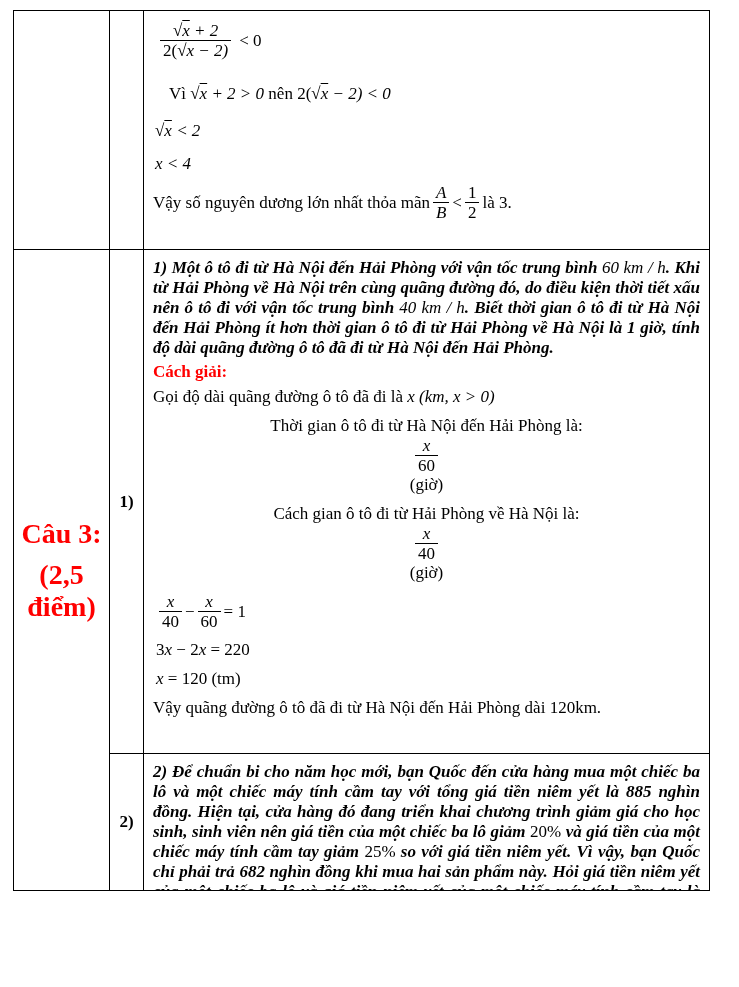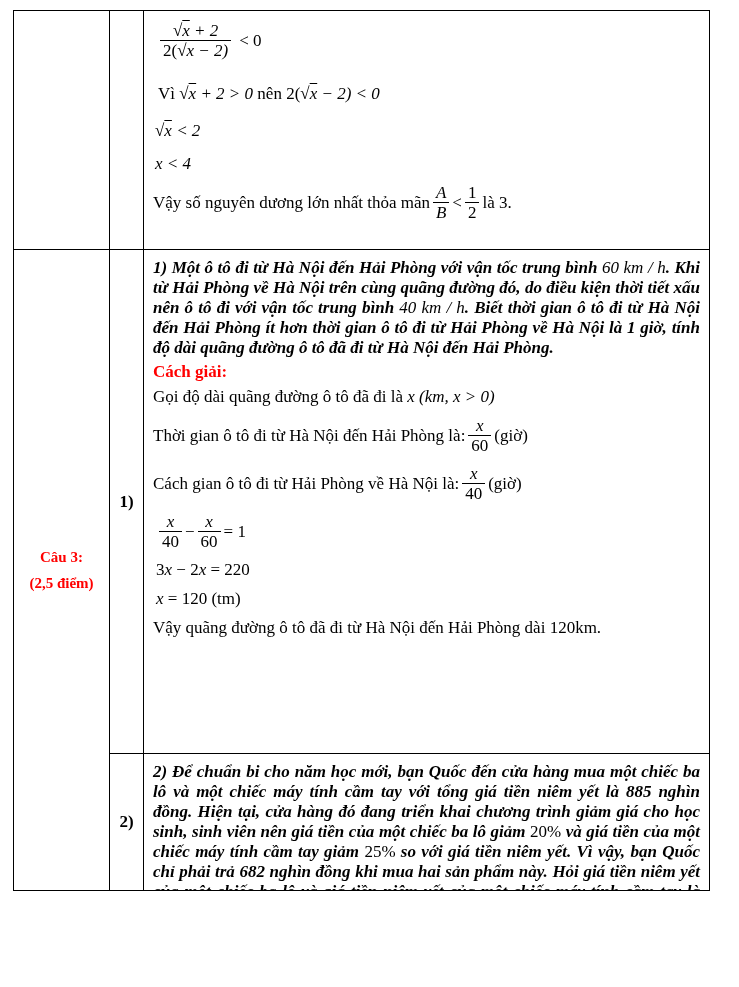--- a/index.html
+++ b/index.html
@@ -15,50 +15,50 @@
     grid-template-rows:238px 504px 1fr;
     border:1.5px solid #000;box-sizing:border-box;
   }
   .cell{box-sizing:border-box;overflow:hidden;background:#fff;}
   .bl{border-left:1.5px solid #000;}
   .bt{border-top:1.5px solid #000;}
   .content{padding:5px 9px 0 9px;}
   .num-cell{display:flex;align-items:center;justify-content:center;font-weight:bold;font-size:17px;}
   .qlabel{
     grid-row:2/4;display:flex;flex-direction:column;align-items:center;justify-content:center;
-    color:#ff0000;font-weight:bold;font-size:15px;gap:9px;text-align:center;
+    color:#ff0000;font-weight:bold;font-size:28px;gap:9px;text-align:center;
   }
   .red{color:#ff0000;font-weight:bold;}
   .it{font-style:italic;}
   .stmt{
     font-weight:bold;font-style:italic;text-align:justify;
     line-height:20px;margin:3px 0 4px 0;
   }
   .stmt .mvar{font-weight:normal;}
   .stmt .mnum{font-weight:normal;font-style:normal;}
   .frac{
     display:inline-flex;flex-direction:column;align-items:center;
     line-height:1.12;vertical-align:middle;margin:0 3px;text-align:center;
   }
   .frac .fnum{padding:0 3px;}
   .frac .fden{border-top:1.3px solid #000;padding:0 3px;}
   .mline{display:flex;align-items:center;}
   .radarg{text-decoration:overline;font-style:italic;}
   .rad{font-style:normal;}
   
   .lineA1{margin:5px 0 0 4px;}
-  .lineA2{margin:24px 0 0 5px;}
+  .lineA2{margin:24px 0 0 16px;}
   .lineA3{margin:17px 0 0 2px;}
   .lineA4{margin:13px 0 0 2px;font-style:normal;}
   .lineA5{margin:13px 0 0 0;}
   .lineA6{margin:9px 0 0 0;}
   
   .sol-label{margin:4px 0 4px 0;}
   .sol-goi{margin:5px 0 7px 0;}
-  .sol-frac-line{margin:9px 0 9px 0;}
+  .sol-frac-line{margin:9px 0 9px 0;flex-direction:column;}
   .sol-reason{line-height:27.6px;text-align:justify;margin:3px 0 2px 0;}
   .sol-eq1{margin:7px 0 8px 3px;}
   .sol-eq{margin:9px 0 9px 3px;}
   .sol-concl{margin:7px 0 0 0;}
 </style>
 </head>
 <body>
 
 <div class="tbl">
 

